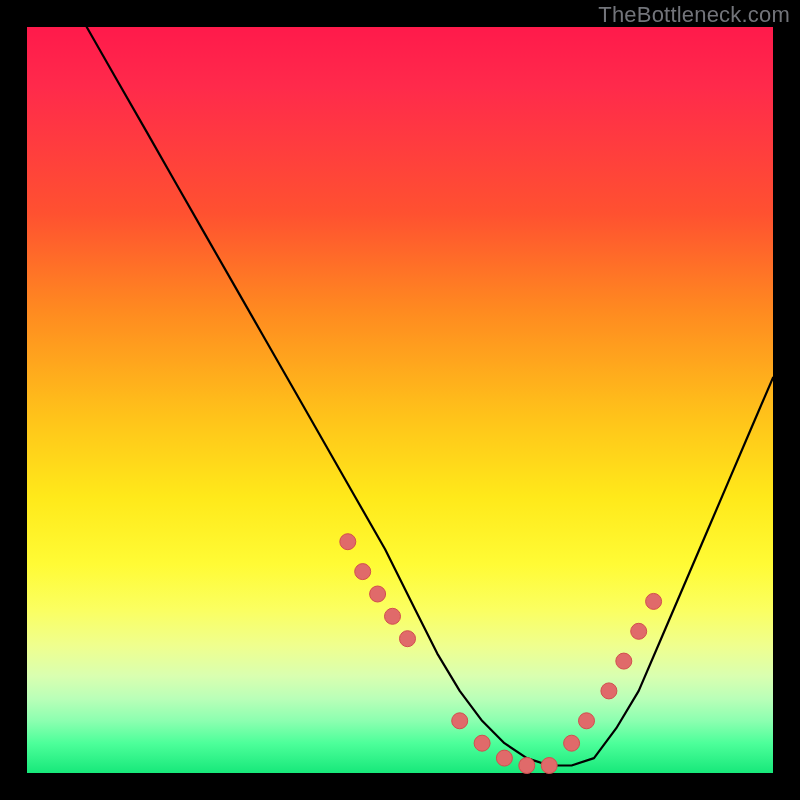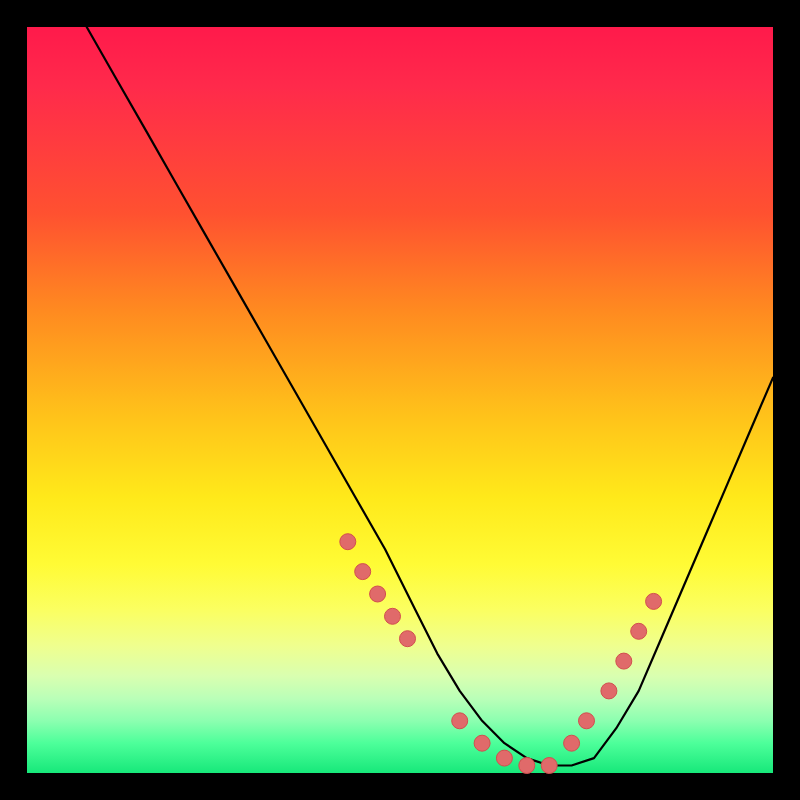--- a/index.html
+++ b/index.html
@@ -79,13 +79,14 @@
         <circle cx="499.8" cy="738.5" r="8" fill="#e06a6a" stroke="#d24e4e" stroke-width="1"></circle>
         <circle cx="522.2" cy="738.5" r="8" fill="#e06a6a" stroke="#d24e4e" stroke-width="1"></circle>
         <circle cx="544.6" cy="716.2" r="8" fill="#e06a6a" stroke="#d24e4e" stroke-width="1"></circle>
         <circle cx="559.5" cy="693.8" r="8" fill="#e06a6a" stroke="#d24e4e" stroke-width="1"></circle>
         <circle cx="581.9" cy="663.9" r="8" fill="#e06a6a" stroke="#d24e4e" stroke-width="1"></circle>
         <circle cx="596.8" cy="634.1" r="8" fill="#e06a6a" stroke="#d24e4e" stroke-width="1"></circle>
         <circle cx="611.7" cy="604.3" r="8" fill="#e06a6a" stroke="#d24e4e" stroke-width="1"></circle>
         <circle cx="626.6" cy="574.4" r="8" fill="#e06a6a" stroke="#d24e4e" stroke-width="1"></circle>
       </g>
   </svg>
+  <div class="watermark">TheBottleneck.com</div>
 </div>
 
 </body></html>

